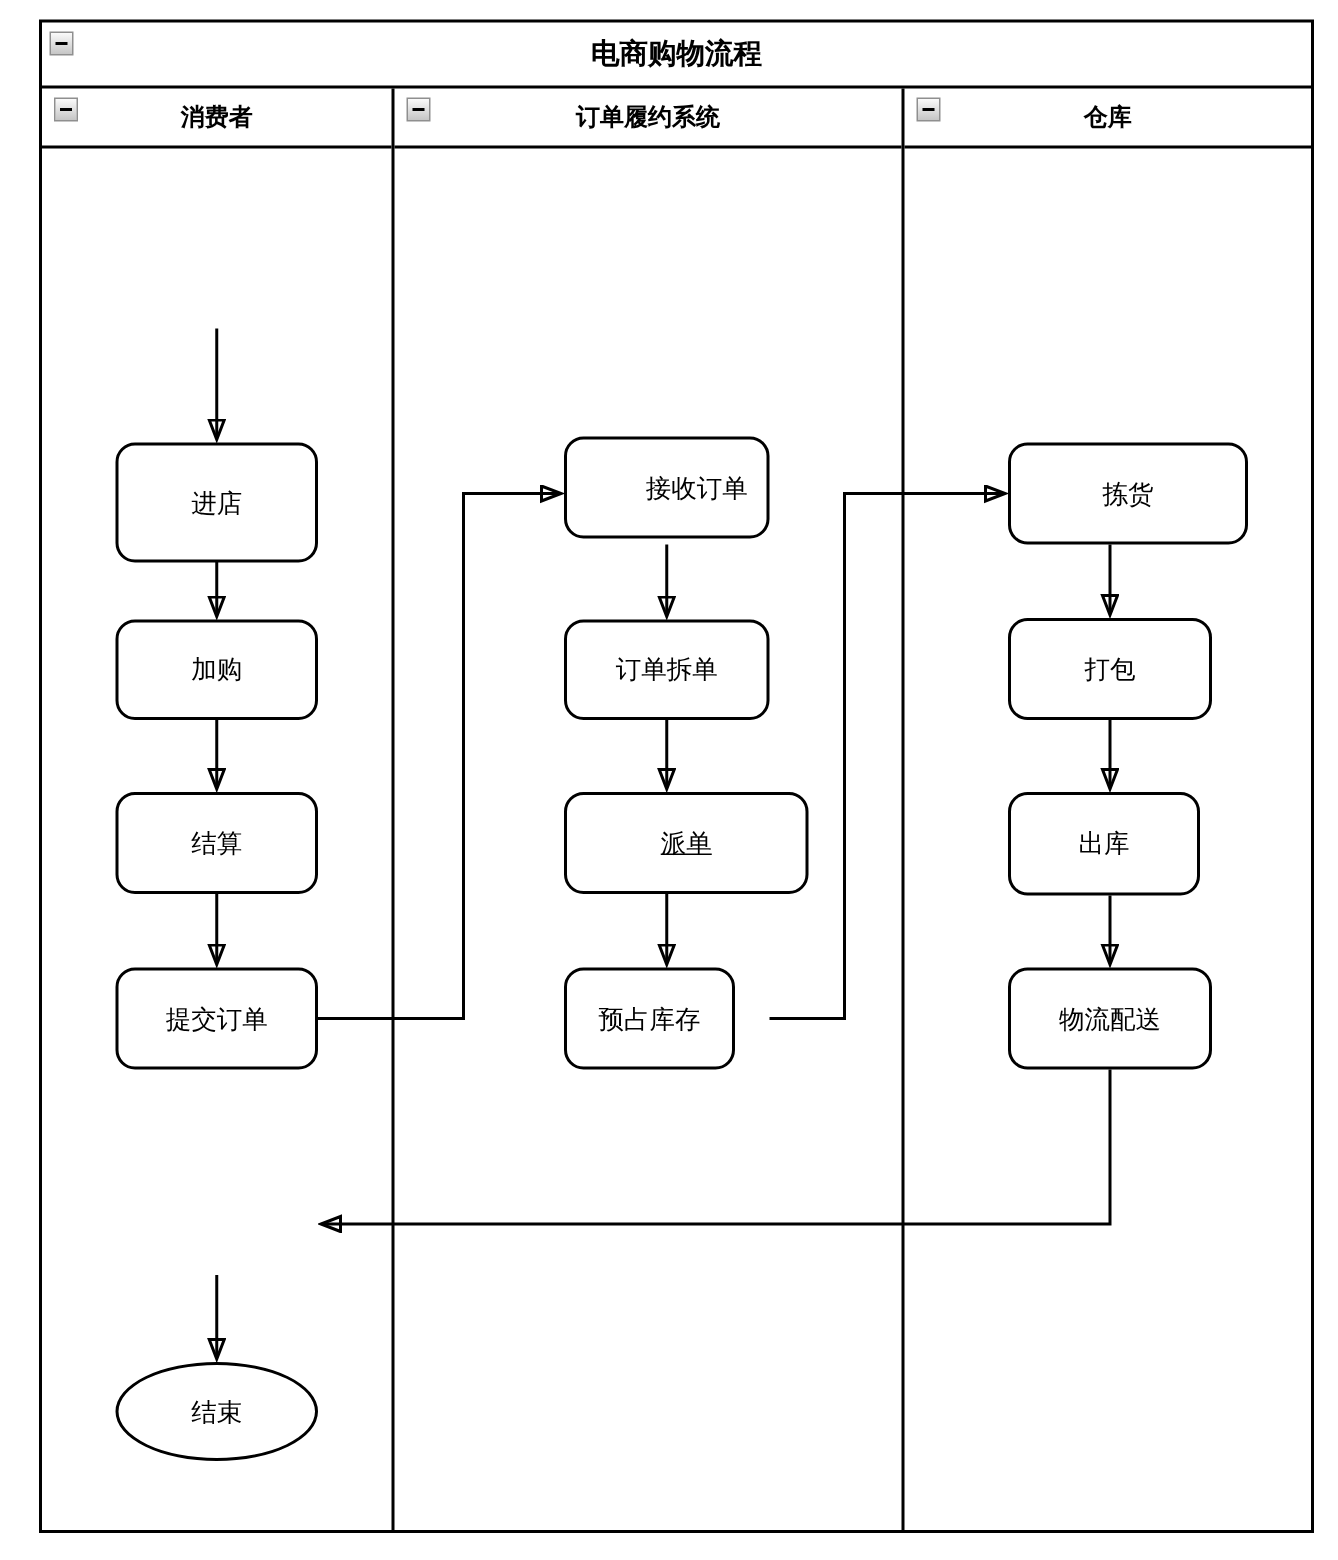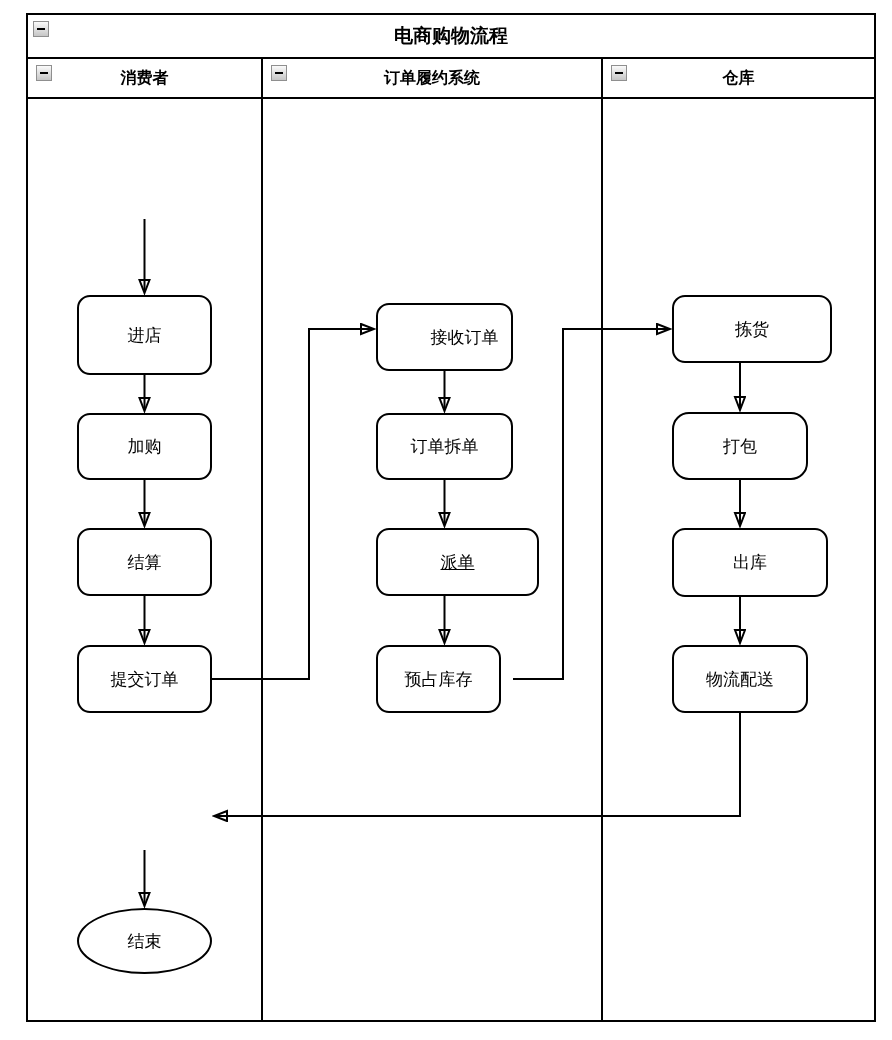--- a/index.html
+++ b/index.html
@@ -145,39 +145,39 @@
   <div class="node rect" style="left:77px; top:528px; width:135px; height:68px;">
     <span>结算</span>
   </div>
   <div class="node rect" style="left:77px; top:645px; width:135px; height:68px;">
     <span>提交订单</span>
   </div>
   <div class="node ellipse" style="left:77px; top:908px; width:135px; height:66px;">
     <span>结束</span>
   </div>
 
-  <div class="node rect" style="left:376px; top:303px; width:137px; height:68px;padding-left:40px;">
+  <div class="node rect" style="left:376px; top:291px; width:137px; height:68px;padding-left:40px;">
     <span>接收订单</span>
   </div>
   <div class="node rect" style="left:376px; top:413px; width:137px; height:67px;">
     <span>订单拆单</span>
   </div>
   <div class="node rect" style="left:376px; top:528px; width:163px; height:68px;text-decoration:underline;">
     <span>派单</span>
   </div>
-  <div class="node rect" style="left:376px; top:645px; width:125px; height:68px;">
+  <div class="node rect" style="left:376px; top:645px; width:114px; height:68px;">
     <span>预占库存</span>
   </div>
 
   <div class="node rect" style="left:672px; top:295px; width:160px; height:68px;">
     <span>拣货</span>
   </div>
-  <div class="node rect" style="left:672px; top:412px; width:136px; height:68px;border-radius:17px;">
+  <div class="node rect" style="left:672px; top:412px; width:136px; height:68px;">
     <span>打包</span>
   </div>
-  <div class="node rect" style="left:672px; top:528px; width:156px; height:69px;text-align:center;">
+  <div class="node rect" style="left:672px; top:528px; width:128px; height:69px;text-align:center;">
     <span>出库</span>
   </div>
   <div class="node rect" style="left:672px; top:645px; width:136px; height:68px;">
     <span>物流配送</span>
   </div>
 
 </div>
 
 </body></html>

